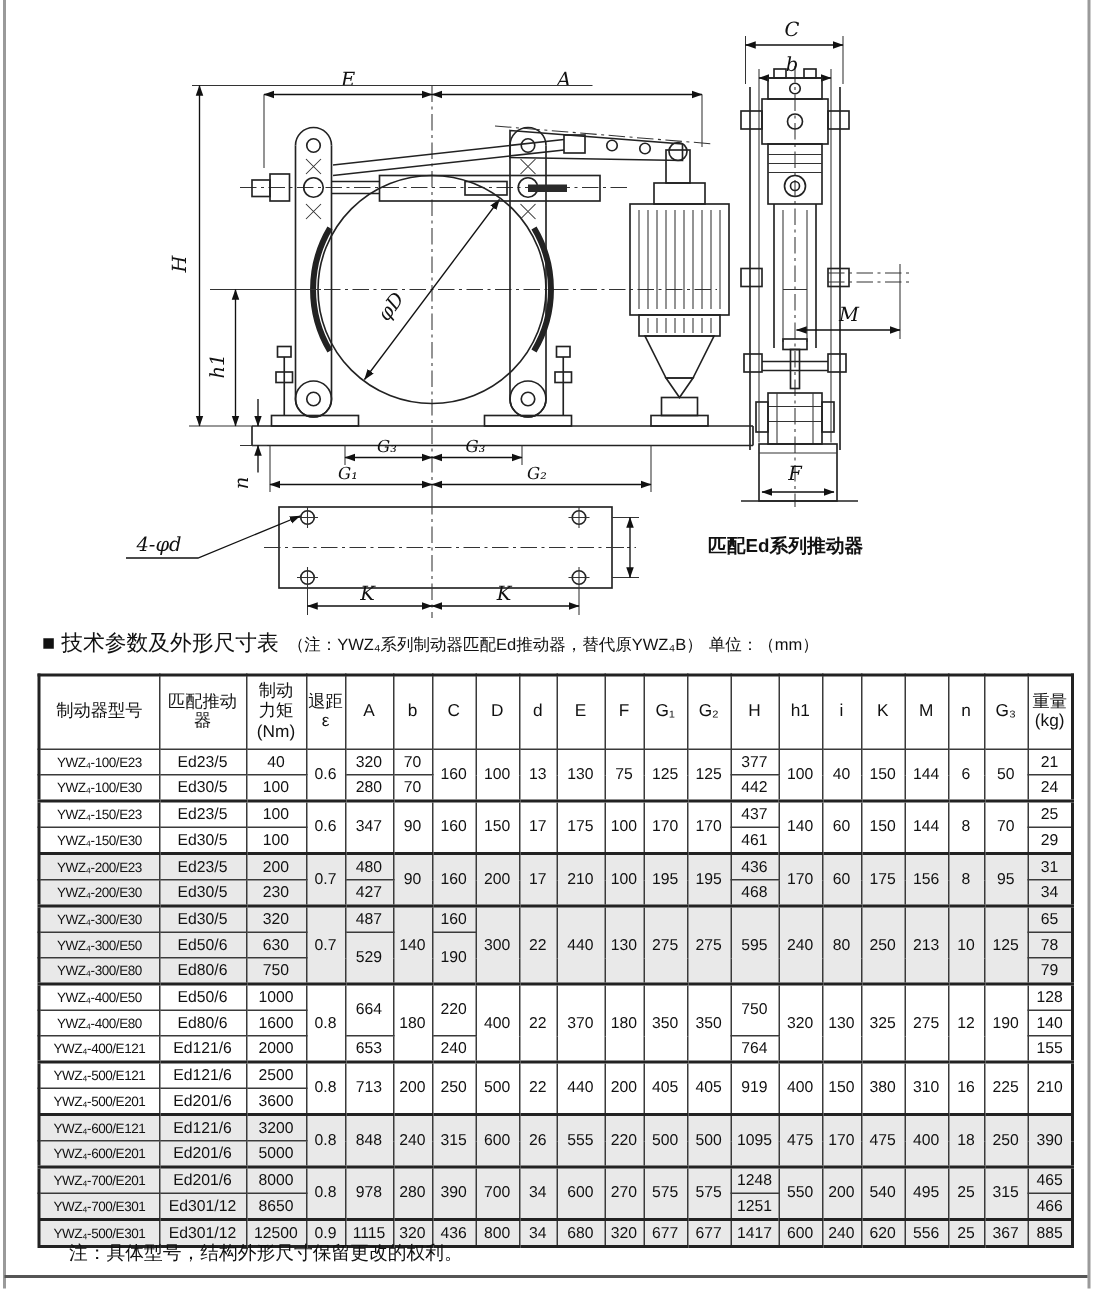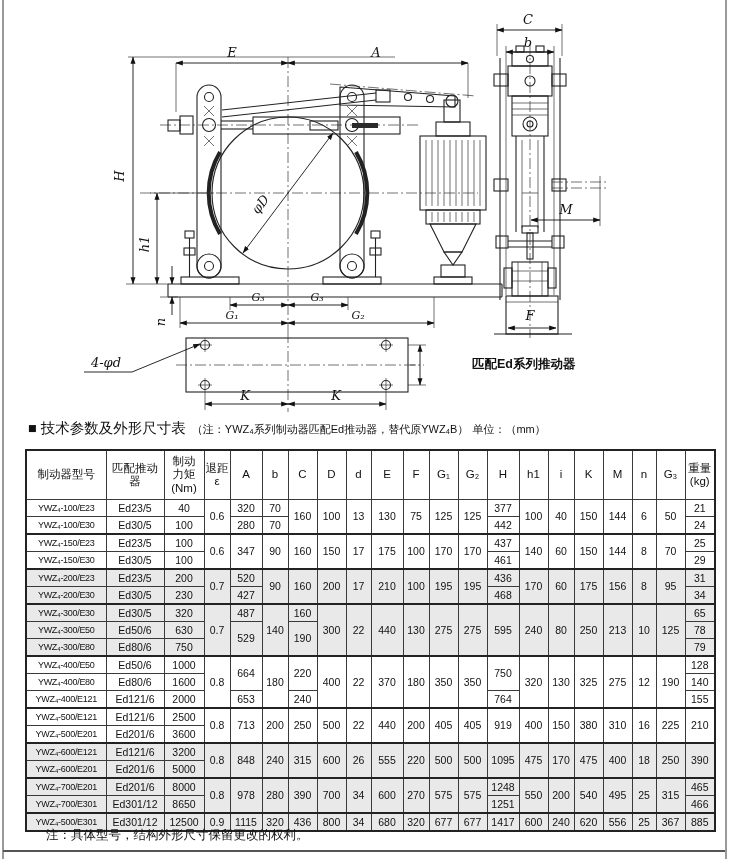--- a/index.html
+++ b/index.html
@@ -380,21 +380,21 @@
           <td class="gb">Ed30/5</td>
           <td class="gb">100</td>
           <td class="gb">461</td>
           <td class="gb">29</td>
         </tr>
         <tr class="shaded">
           <td class="model">YWZ₄-200/E23</td>
           <td>Ed23/5</td>
           <td>200</td>
           <td rowspan="2" class="gb">0.7</td>
-          <td>520</td>
+          <td>480</td>
           <td rowspan="2" class="gb">90</td>
           <td rowspan="2" class="gb">160</td>
           <td rowspan="2" class="gb">200</td>
           <td rowspan="2" class="gb">17</td>
           <td rowspan="2" class="gb">210</td>
           <td rowspan="2" class="gb">100</td>
           <td rowspan="2" class="gb">195</td>
           <td rowspan="2" class="gb">195</td>
           <td>436</td>
           <td rowspan="2" class="gb">170</td>

